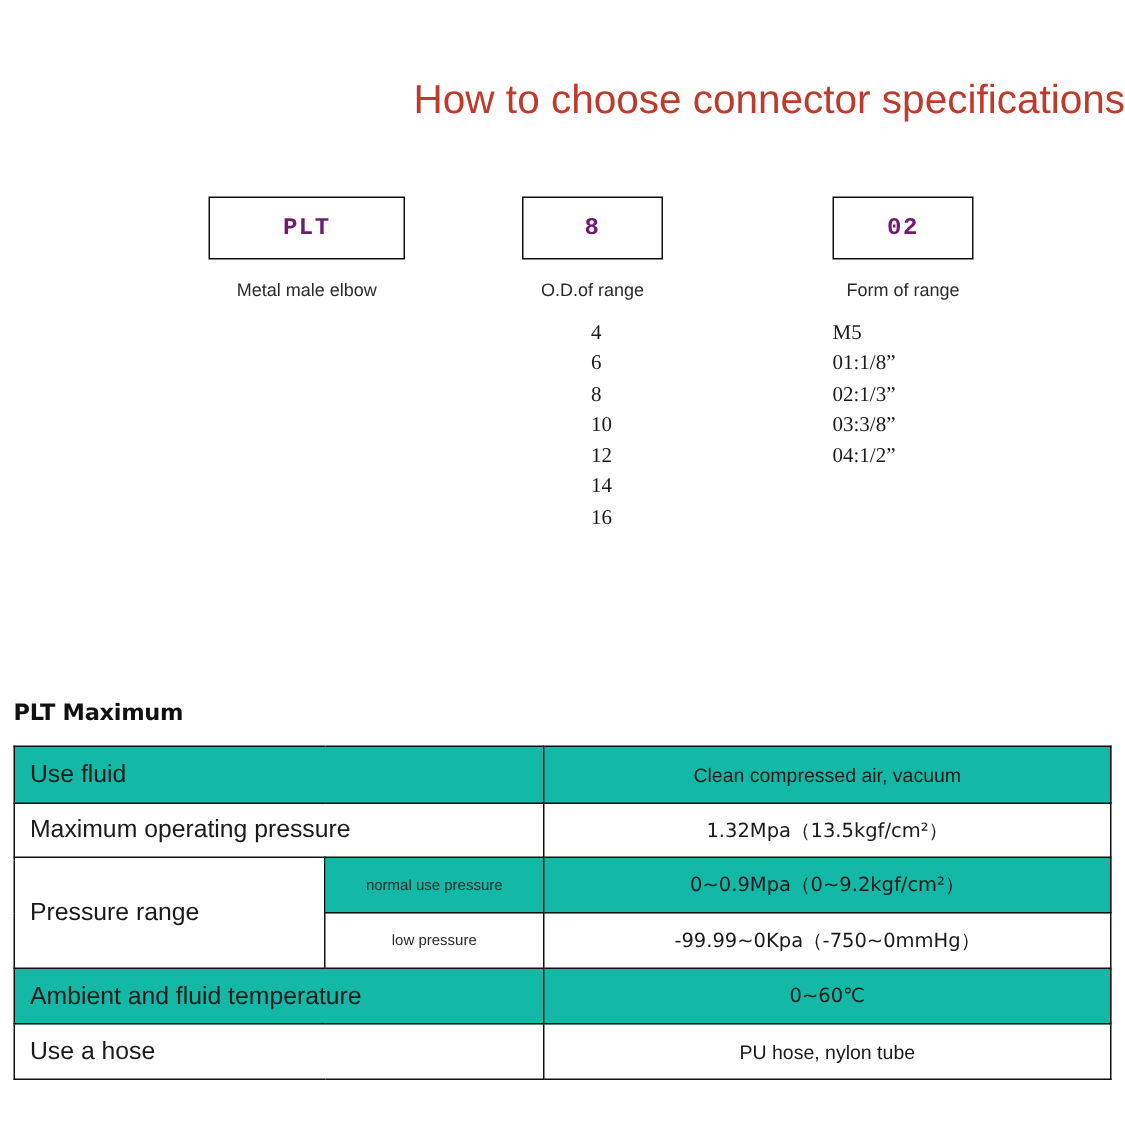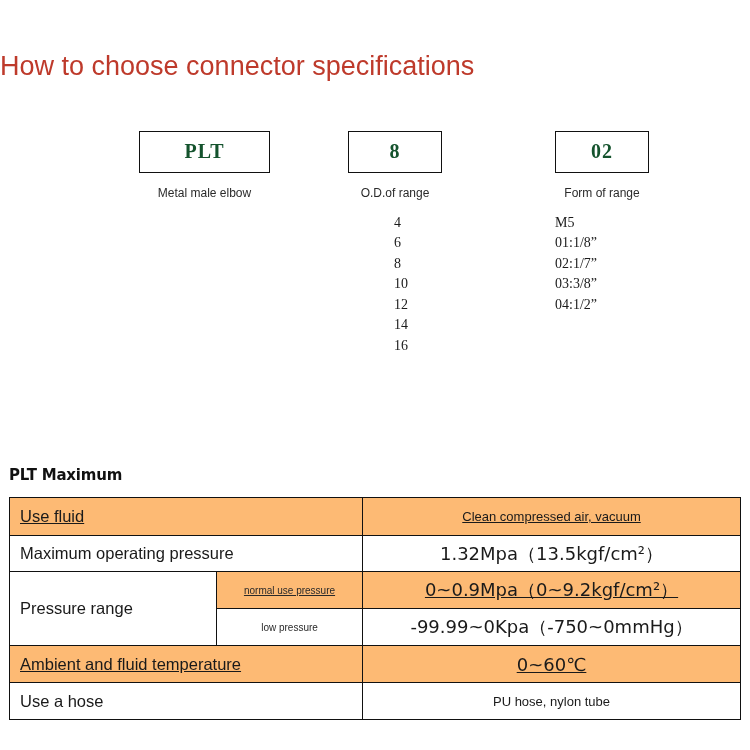--- a/index.html
+++ b/index.html
@@ -12,21 +12,21 @@
     background: #ffffff;
     font-family: "Liberation Sans", sans-serif;
     color: #1a1a1a;
     position: relative;
     overflow: hidden;
   }
 
   
   .header {
     padding-top: 52px;
-    text-align: left;
+    text-align: right;
   }
   .main-title {
     font-family: "Liberation Sans", sans-serif;
     font-size: 27px;
     font-weight: normal;
     color: #BE3A2B;
     letter-spacing: 0px;
     margin: 0;
     line-height: 1.1;
   }
@@ -56,25 +56,25 @@
   .code-box {
     border: 1.5px solid #111111;
     height: 42px;
     display: flex;
     align-items: center;
     justify-content: center;
     background: #ffffff;
     box-sizing: border-box;
   }
   .code-box-text {
-    font-family: Liberation Serif, serif;
+    font-family: Liberation Mono, monospace;
     font-weight: bold;
-    font-size: 20px;
+    font-size: 16px;
     letter-spacing: 1px;
-    color: #14532d;
+    color: #701a75;
   }
   .code-caption {
     text-align: center;
     font-family: "Liberation Sans", sans-serif;
     font-size: 12px;
     color: #2a2a2a;
     margin-top: 13px;
     white-space: nowrap;
   }
   .option-list {
@@ -137,23 +137,23 @@
     padding: 0 6px;
   }
   td.value-cell {
     font-family: "Liberation Sans", sans-serif;
     font-size: 13px;
     color: #1a1a1a;
     text-align: center;
   }
   td.value-cell.small {
     font-family: "DejaVu Sans", sans-serif;
-    font-size: 18px;
-  }
-  .beige { background: #fdba74; text-decoration: underline; }
+    font-size: 13px;
+  }
+  .beige { background: #14b8a6; }
   .white { background: #ffffff; }
 </style>
 </head>
 <body>
 
 <div class="header">
   <h1 class="main-title">How to choose connector specifications</h1>
 </div>
 
 <div class="code-section">
@@ -182,21 +182,21 @@
   </div>
 
   <div class="code-col c2">
     <div class="code-box">
       <span class="code-box-text">02</span>
     </div>
     <div class="code-caption">Form of range</div>
     <div class="option-list align-center">
       <div class="option-item">M5</div>
       <div class="option-item">01:1/8”</div>
-      <div class="option-item">02:1/7”</div>
+      <div class="option-item">02:1/3”</div>
       <div class="option-item">03:3/8”</div>
       <div class="option-item">04:1/2”</div>
     </div>
   </div>
 
 </div>
 
 <div class="series-heading">PLT Maximum</div>
 
 <div class="spec-table-wrap">

